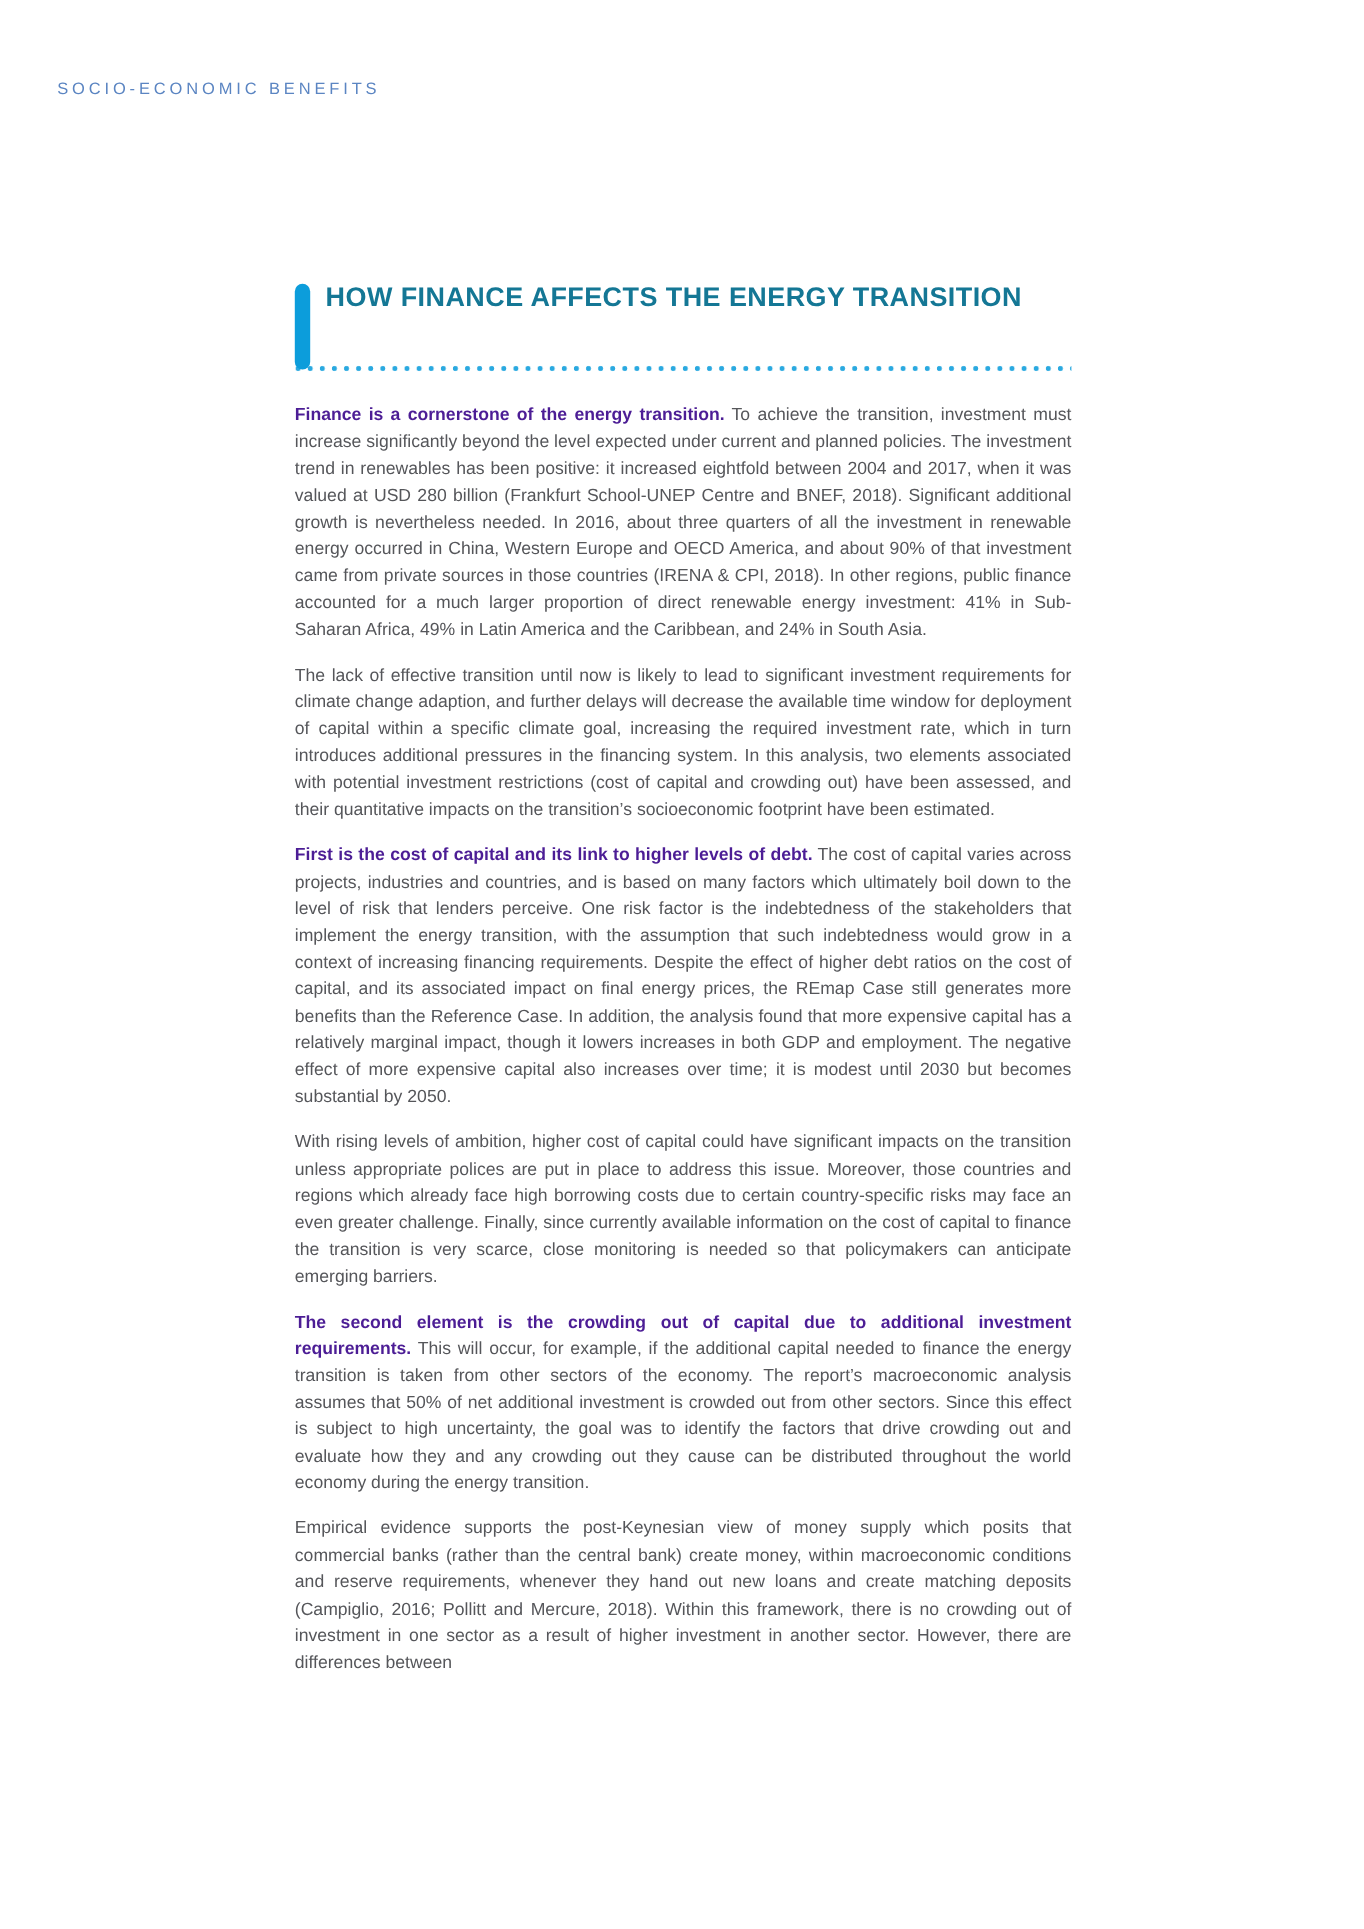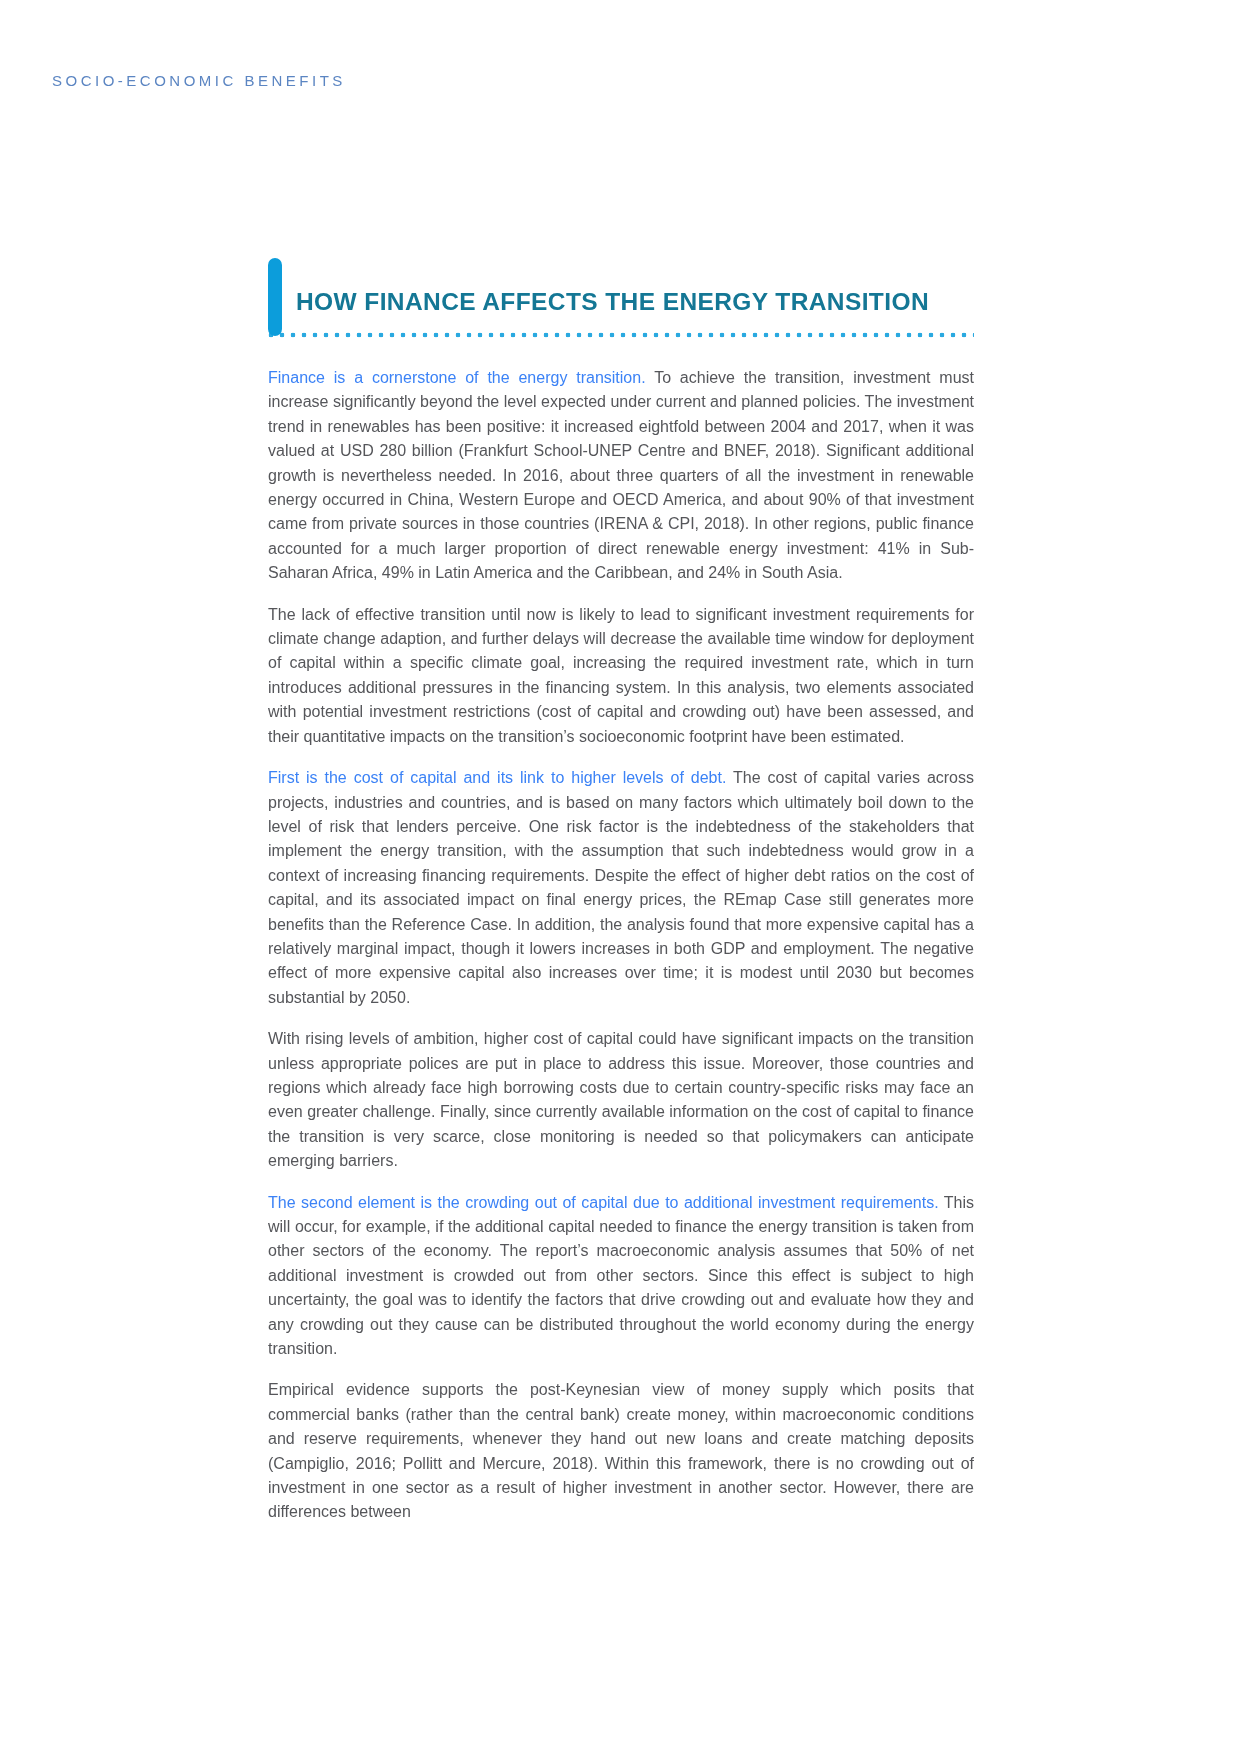--- a/index.html
+++ b/index.html
@@ -16,21 +16,21 @@
   }
 
   .content{
     position:absolute;left:268px;top:222px;width:706px;
   }
 
   .section-head{
     position:relative;margin-bottom:8px;
   }
   .head-row{
-    display:flex;align-items:flex-end;
+    display:flex;align-items:flex-start;
   }
   .accent-bar{
     width:14px;height:78px;background:#0c9ddb;border-radius:7px;
     flex:0 0 auto;margin-bottom:-6px;
   }
   .section-title{
     margin:0 0 14px 14px;
     font-size:24.5px;font-weight:700;letter-spacing:0.4px;
     color:#147795;line-height:1.1;
     white-space:nowrap;
@@ -41,21 +41,21 @@
     background-size:11px 6px;background-repeat:repeat-x;
   }
 
   .body-text{margin-top:28px;}
   .body-text p{
     margin:0 0 17px 0;
     font-size:16px;line-height:24.4px;
     color:#55565a;text-align:justify;
   }
   .body-text p strong{
-    color:#3b82f6;font-weight:400;
+    color:#4c1d95;font-weight:700;
   }
 
   .page-number{
     position:absolute;left:52px;top:1752px;
     font-size:15px;color:#3c3c3c;
   }
 </style>
 </head>
 <body>
 

